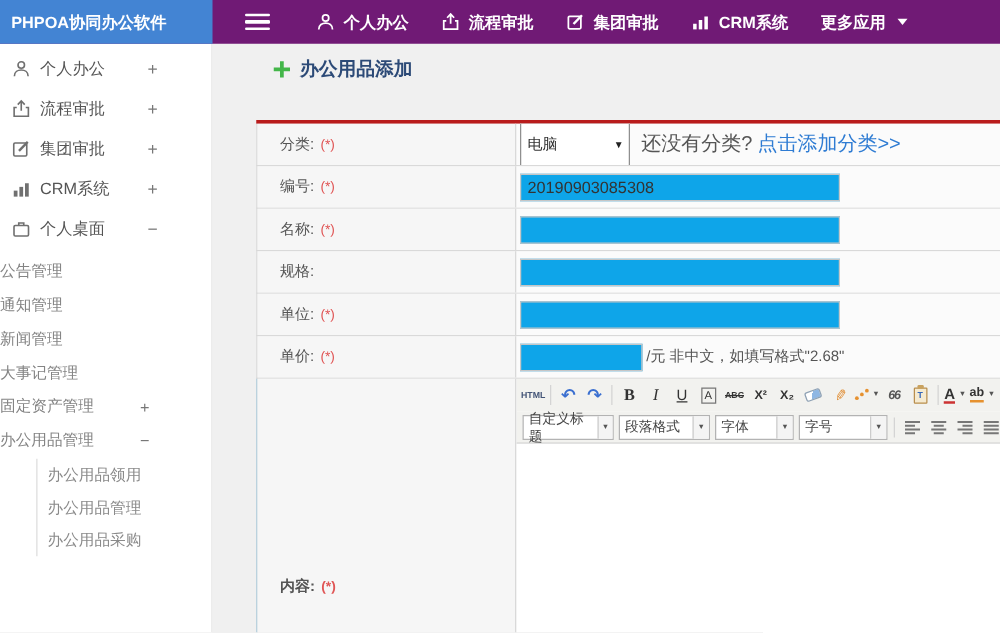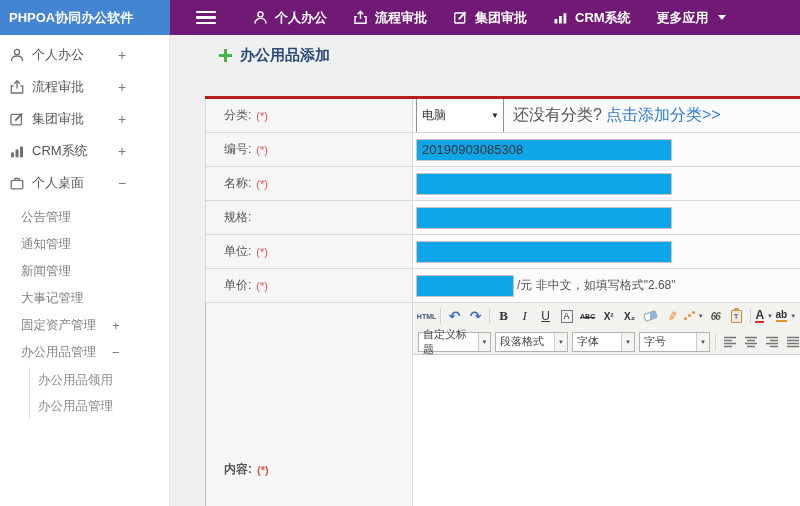--- a/index.html
+++ b/index.html
@@ -17,21 +17,21 @@
   .caret-down { width:0; height:0; border-left:4.5px solid transparent; border-right:4.5px solid transparent; border-top:5px solid #fff; margin-left:9px; }
 
   
   .sidebar { position:absolute; left:0; top:35px; width:170px; height:471px; background:#fff; border-right:1px solid #e6e6e6; }
   .sb-item { position:relative; height:32px; display:flex; align-items:center; padding-left:9px; font-size:13px; color:#555; cursor:pointer; }
   .sb-item.active { background:#ececec; }
   .sb-item .sico { width:16px; display:flex; margin-right:7px; }
   .sb-list { padding-top:4px; }
   .expand { position:absolute; left:118px; top:0; height:100%; display:flex; align-items:center; font-size:14px; color:#777; font-weight:normal; }
   .sb-sub { margin-top:5px; }
-  .sb-subitem { position:relative; height:27px; display:flex; align-items:center; padding-left:21px; font-size:12.5px; color:#848484; cursor:pointer; }
+  .sb-subitem { position:relative; height:27px; display:flex; align-items:center; font-size:12.5px; color:#848484; cursor:pointer; }
   .sb-subitem .expand { left:112px; font-size:13px; }
   .sb-leaf-wrap { margin-left:29px; border-left:1px solid #ddd; margin-top:1px; }
   .sb-leafitem { height:26px; display:flex; align-items:center; padding-left:8px; font-size:12.5px; color:#8a8a8a; cursor:pointer; }
 
   
   .page-title { position:absolute; left:219px; top:46px; display:flex; align-items:center; }
   .plus-ico { position:relative; width:13px; height:13px; margin-right:8px; }
   .plus-ico::before { content:""; position:absolute; left:5px; top:0; width:3.4px; height:13px; background:#43b649; }
   .plus-ico::after { content:""; position:absolute; top:5px; left:0; width:13px; height:3.4px; background:#43b649; }
   .page-title h1 { font-size:15px; font-weight:bold; color:#2c4a77; }
@@ -213,20 +213,23 @@
       <span>办公用品管理</span>
       <span class="expand">−</span>
     </div>
     <div class="sb-leaf-wrap">
       <div class="sb-leafitem">
         <span>办公用品领用</span>
       </div>
       <div class="sb-leafitem">
         <span>办公用品管理</span>
       </div>
+      <div class="sb-leafitem">
+        <span>办公用品采购</span>
+      </div>
     </div>
   </div>
 </div>
 
 <div class="page-title">
   <span class="plus-ico"></span>
   <h1>办公用品添加</h1>
 </div>
 
 <div class="form">

